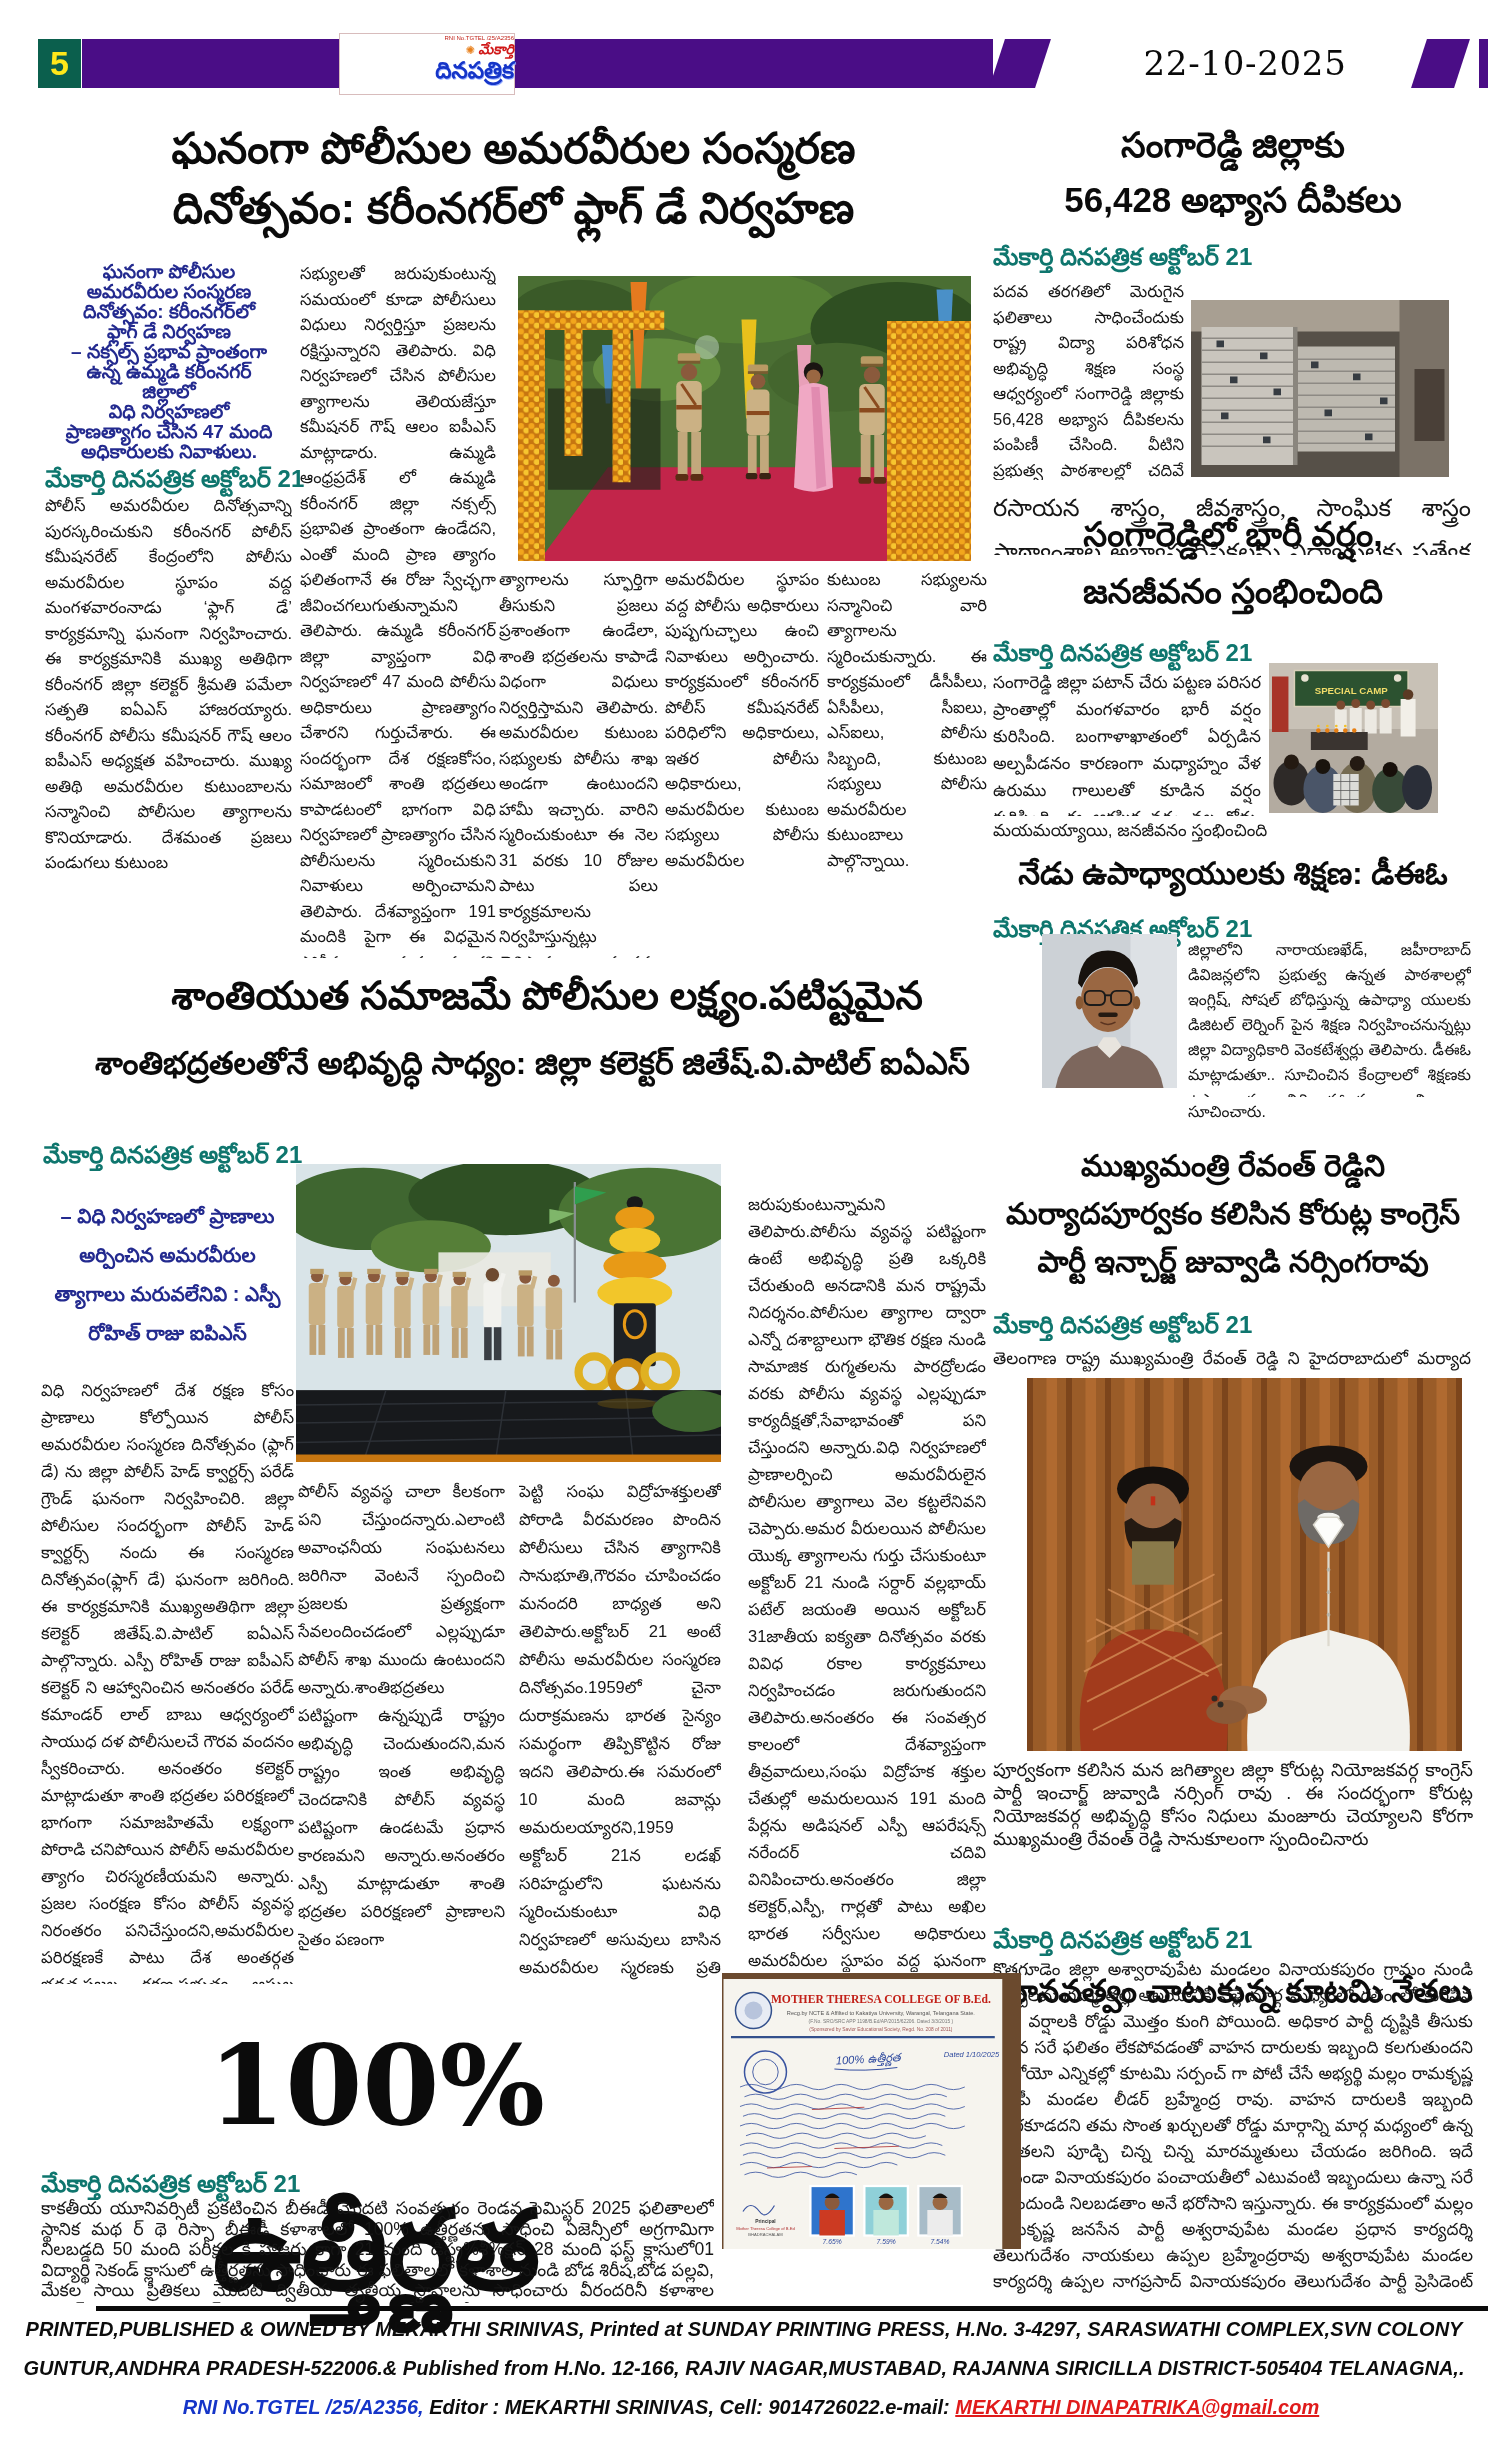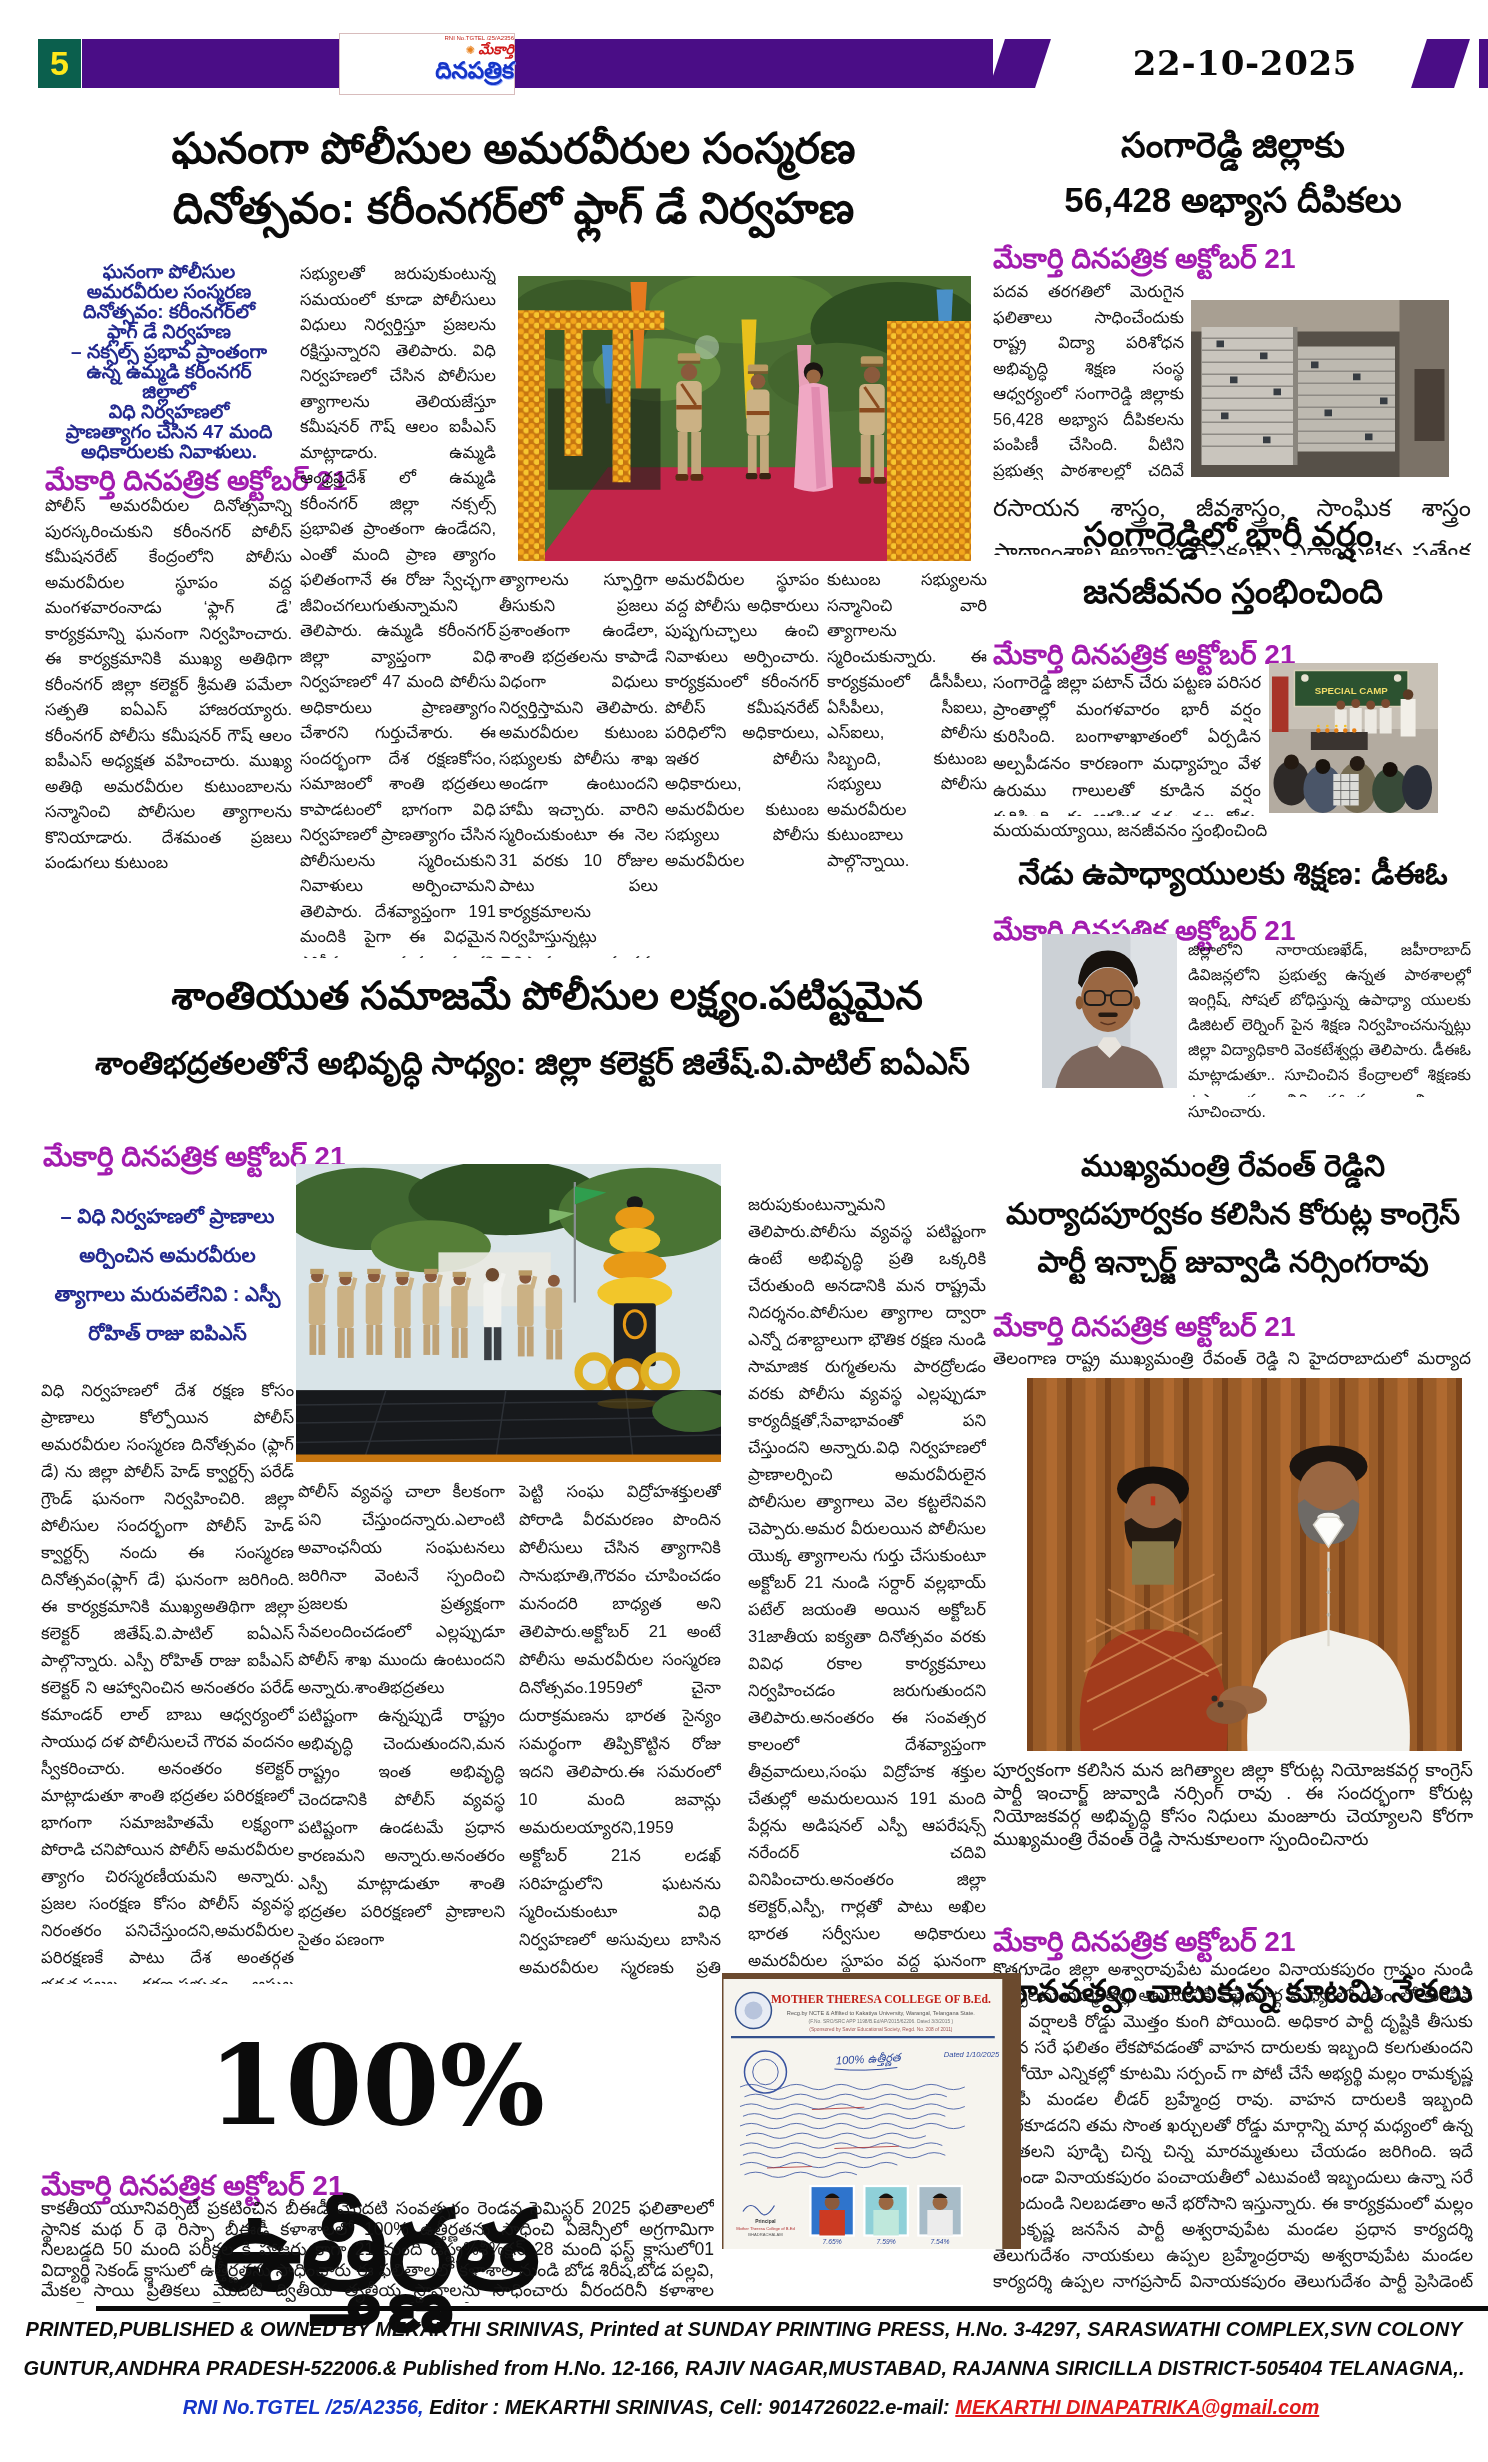--- a/index.html
+++ b/index.html
@@ -1,35 +1,35 @@
 <!DOCTYPE html>
 <html style="font-size:12px"><head>
 <meta charset="utf-8">
 <style>
   html,body{margin:0;padding:0;background:#ffffff;}
   #page{position:relative;width:1488px;height:2462px;background:#ffffff;overflow:hidden;
         font-family:"Liberation Sans","DejaVu Sans",sans-serif;color:#121212;}
   .abs{position:absolute;}
   .hl{font-weight:800;color:#0b0b0b;text-align:center;line-height:1.25;letter-spacing:0;}
-  .byline{color:#a21caf;font-weight:700;font-size:28px;white-space:nowrap;}
+  .byline{color:#0f766e;font-weight:700;font-size:24px;white-space:nowrap;}
   .col{text-align:justify;overflow:hidden;color:#161616;}
   .blue{color:#232a8f;font-weight:700;text-align:center;}
   .photo{overflow:hidden;background:#ddd;}
   .photo svg{display:block;width:100%;height:100%;}
   
   #hdr-green{background:#0b5f4d;color:#ffe71a;font-size:34px;font-weight:800;
              display:flex;align-items:center;justify-content:center;}
   .purple{background:#4a0d86;}
   #masthead{background:#ffffff;border:0.7px solid #d8bcbc;text-align:right;z-index:3;}
   #masthead .rni{font-size:6px;color:#c22018;line-height:8.2px;}
   #masthead .script{color:#d01818;font-weight:800;font-style:italic;font-size:14.2px;line-height:15px;}
   #masthead .sun{color:#e87f1a;font-size:11.2px;}
   #masthead .main{color:#1535c8;font-weight:800;font-size:23px;line-height:27px;
                   text-shadow:0.7px 0.7px 0 #9bb0ff;}
-  #date{font-family:"DejaVu Serif",serif;font-weight:700;font-size:34px;color:#0a0a0a;letter-spacing:0.7px;}
+  #date{font-family:"DejaVu Serif",serif;font-weight:400;font-size:34px;color:#0a0a0a;letter-spacing:0.7px;}
   
   .foot{width:1488px;text-align:center;font-style:italic;font-weight:700;font-size:20px;color:#0c0c0c;}
   .foot .blu{color:#1535c8;margin-left:14px;}
   .foot .red{color:#e01b1b;text-decoration:underline;}
   .list-lines div{white-space:nowrap;}
   #pass-hl{font-family:"DejaVu Serif","Liberation Serif",serif;font-weight:900;}
 </style>
 </head>
 <body>
 

